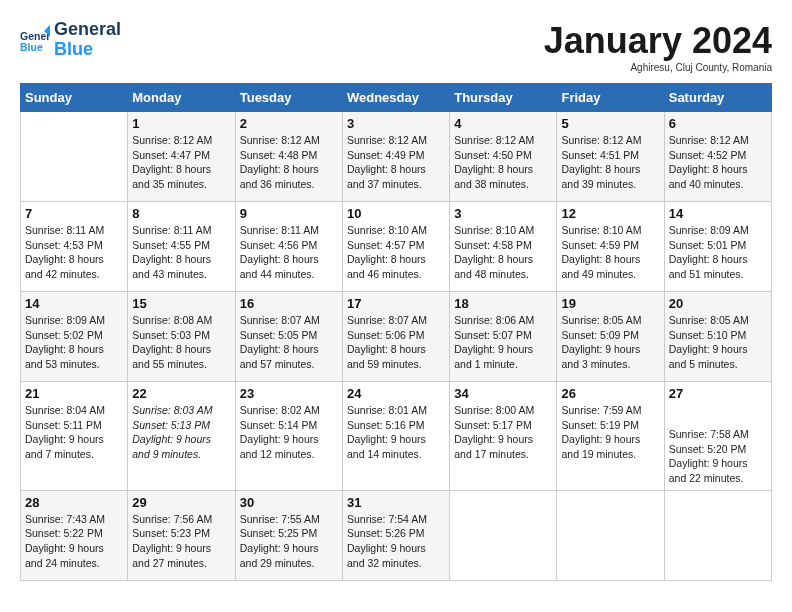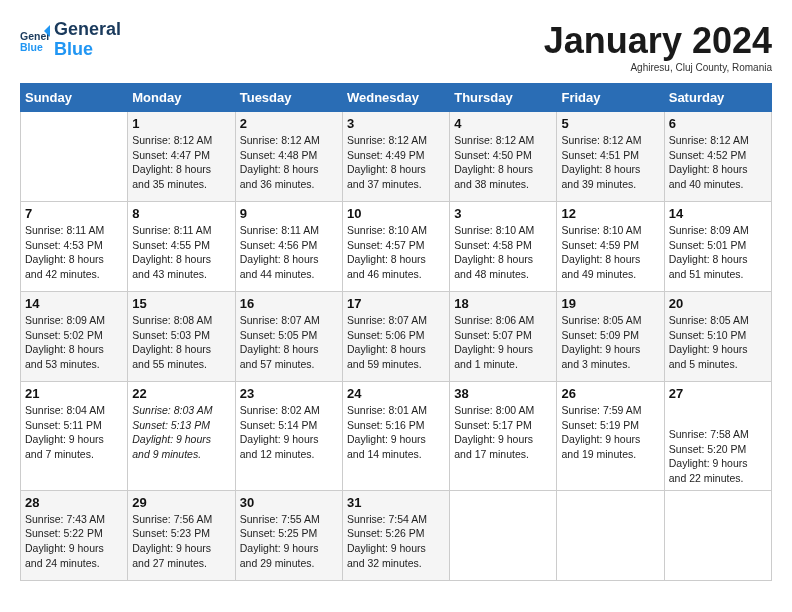--- a/index.html
+++ b/index.html
@@ -286,21 +286,21 @@
 and 12 minutes.</div>
         </td>
         <td>
           <span class="day-number">24</span>
           <div class="day-info" style="white-space: pre-line;">Sunrise: 8:01 AM
 Sunset: 5:16 PM
 Daylight: 9 hours
 and 14 minutes.</div>
         </td>
         <td>
-          <span class="day-number">38</span>
+          <span class="day-number">34</span>
           <div class="day-info" style="white-space: pre-line;">Sunrise: 8:00 AM
 Sunset: 5:17 PM
 Daylight: 9 hours
 and 17 minutes.</div>
         </td>
         <td>
           <span class="day-number">26</span>
           <div class="day-info" style="white-space: pre-line;">Sunrise: 7:59 AM
 Sunset: 5:19 PM
 Daylight: 9 hours

